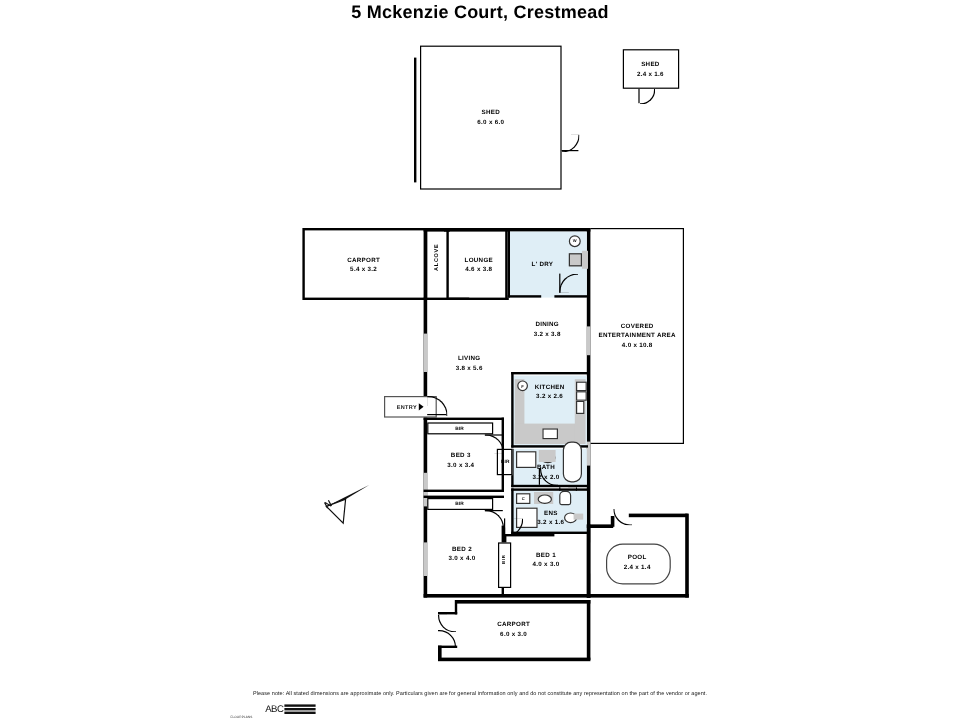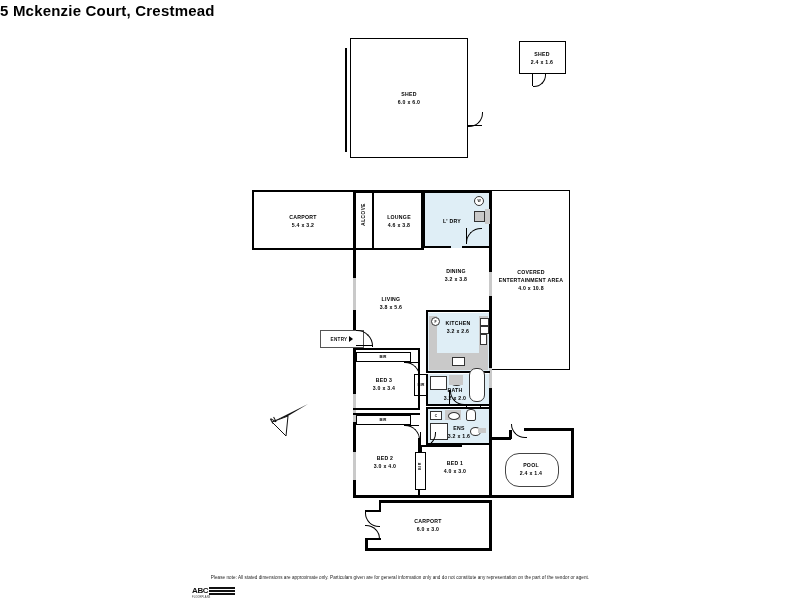--- a/index.html
+++ b/index.html
@@ -6,21 +6,21 @@
   body{
     width:800px;height:600px;overflow:hidden;
     font-family:"Liberation Sans","DejaVu Sans",sans-serif;
     color:#111;
   }
   #page{position:relative;width:800px;height:600px;background:#fff;}
 
   
   .title{
     position:absolute;left:0;top:2px;width:800px;
-    font-size:15px;font-weight:bold;letter-spacing:.2px;
+    text-align:center;font-size:15px;font-weight:bold;letter-spacing:.2px;
     color:#000;
   }
 
   
   .rect{position:absolute;box-sizing:border-box;}
   .wall-thin{border:1px solid #000;background:#fff;}
   .fill-wet{background:#dfeef6;}
   .fill-grey{background:#c9c9c9;}
   .solid{background:#000;}
 
@@ -64,21 +64,21 @@
   }
 
   
   .foot-note{
     position:absolute;left:0;top:575px;width:800px;text-align:center;
     font-size:4.6px;color:#222;letter-spacing:.05px;
   }
   .logo{
     position:absolute;left:192px;top:586px;display:flex;align-items:flex-start;gap:1px;
   }
-  .logo-abc{font-size:8px;font-weight:bold;letter-spacing:-.4px;color:#111;}
+  .logo-abc{font-size:8px;font-weight:normal;letter-spacing:-.4px;color:#111;margin-left:29px;}
   .logo-bars{display:flex;flex-direction:column;gap:1px;padding-top:1px;}
   .logo-bar{width:26px;height:2px;background:#111;}
   .logo-sub{font-size:2.6px;color:#333;position:absolute;left:0;top:10px;letter-spacing:.1px;}
 
   
   .north{position:absolute;left:268px;top:398px;width:48px;height:42px;}
 </style>
 </head>
 <body>
 

